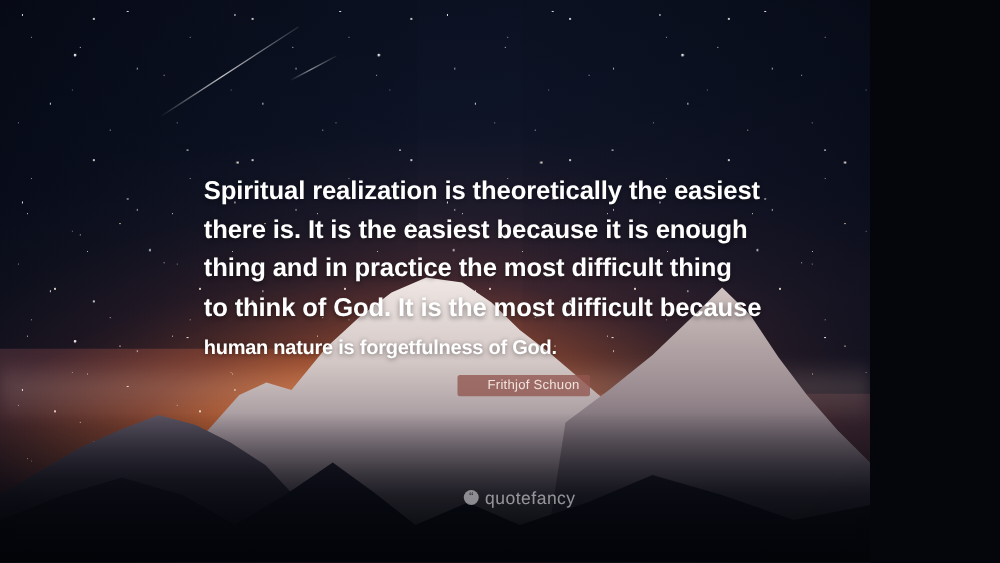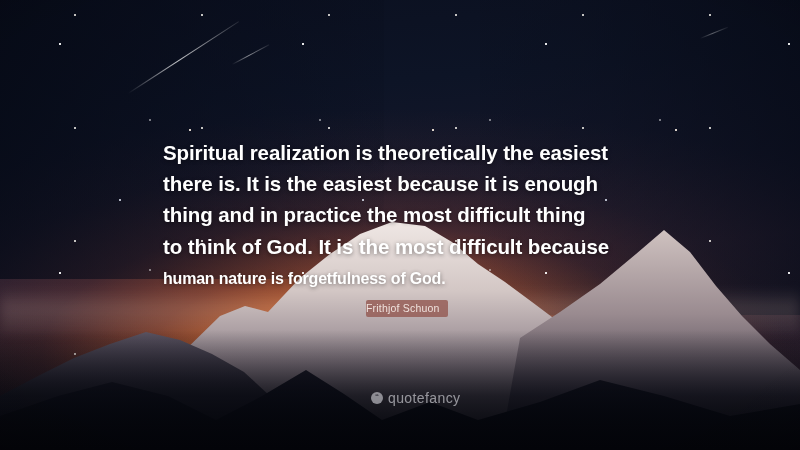--- a/index.html
+++ b/index.html
@@ -1,21 +1,21 @@
 <!DOCTYPE html>
 <html><head>
 <meta charset="utf-8">
 <style>
   * { margin:0; padding:0; box-sizing:border-box; }
   html,body { width:800px; height:450px; overflow:hidden; background:#05060b; }
   body { font-family:"Liberation Sans", sans-serif; }
 
   .poster {
     position:relative;
-    width:800px; height:450px;
+    width:696px; height:450px;
     overflow:hidden;
     background:#070912;
   }
 
   
   .sky {
     position:absolute; inset:0;
     background:
       radial-gradient(ellipse 620px 260px at 44% 78%,
         rgba(255,150,60,0.92) 0%,
@@ -145,21 +145,21 @@
   }
   .quote-line.last {
     font-size:16px;
     line-height:33px;
     letter-spacing:-0.2px;
   }
 
   .attribution {
     position:absolute;
     left:366px; top:300px;
-    padding:2px 8px 3px 0;
+    padding:2px 8px 3px 24px;
     background:rgba(146,86,78,0.78);
     border-radius:2px;
     color:#f0e2dd;
     font-size:10.5px;
     font-weight:400;
     letter-spacing:0.2px;
     white-space:nowrap;
   }
 
   

